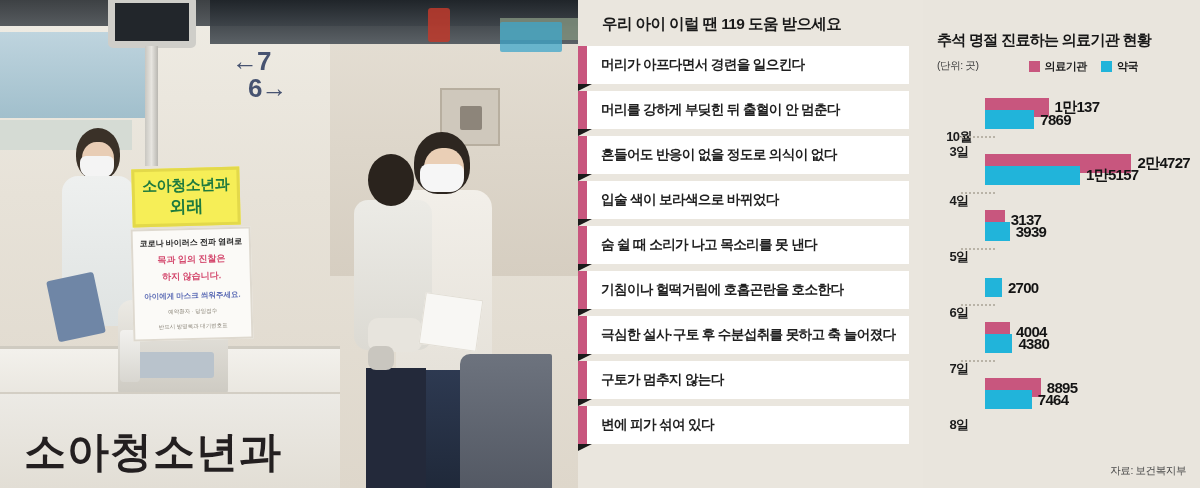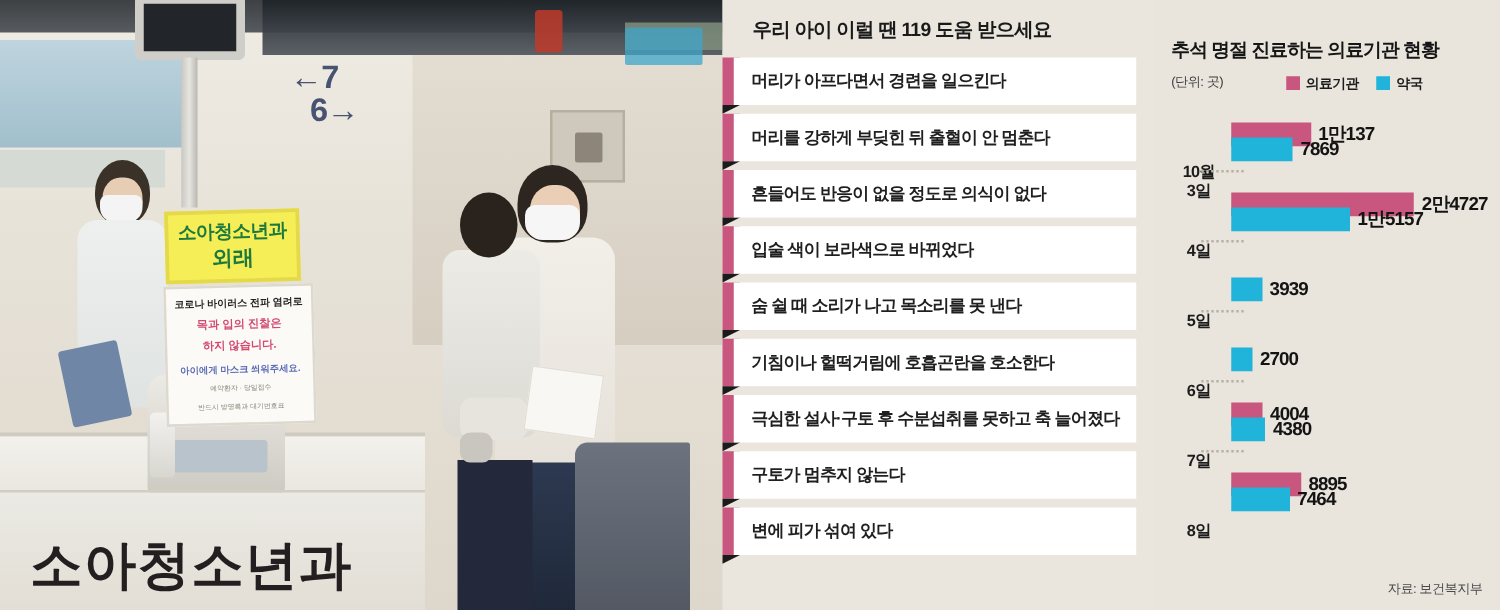--- a/index.html
+++ b/index.html
@@ -399,20 +399,24 @@
           <div class="barline b">
             <div class="bar cyan" style="width: 95.0109px;"></div>
             <div class="bval">1만5157</div>
           </div>
         </div>
         <div class="grp">
           <div class="sep"></div>
           <div class="cat">
             <div>5일</div>
           </div>
+          <div class="barline a">
+            <div class="bar pink" style="width: 19.6641px;"></div>
+            <div class="bval">3137</div>
+          </div>
           <div class="barline b">
             <div class="bar cyan" style="width: 24.6914px;"></div>
             <div class="bval">3939</div>
           </div>
         </div>
         <div class="grp">
           <div class="sep"></div>
           <div class="cat">
             <div>6일</div>
           </div>

